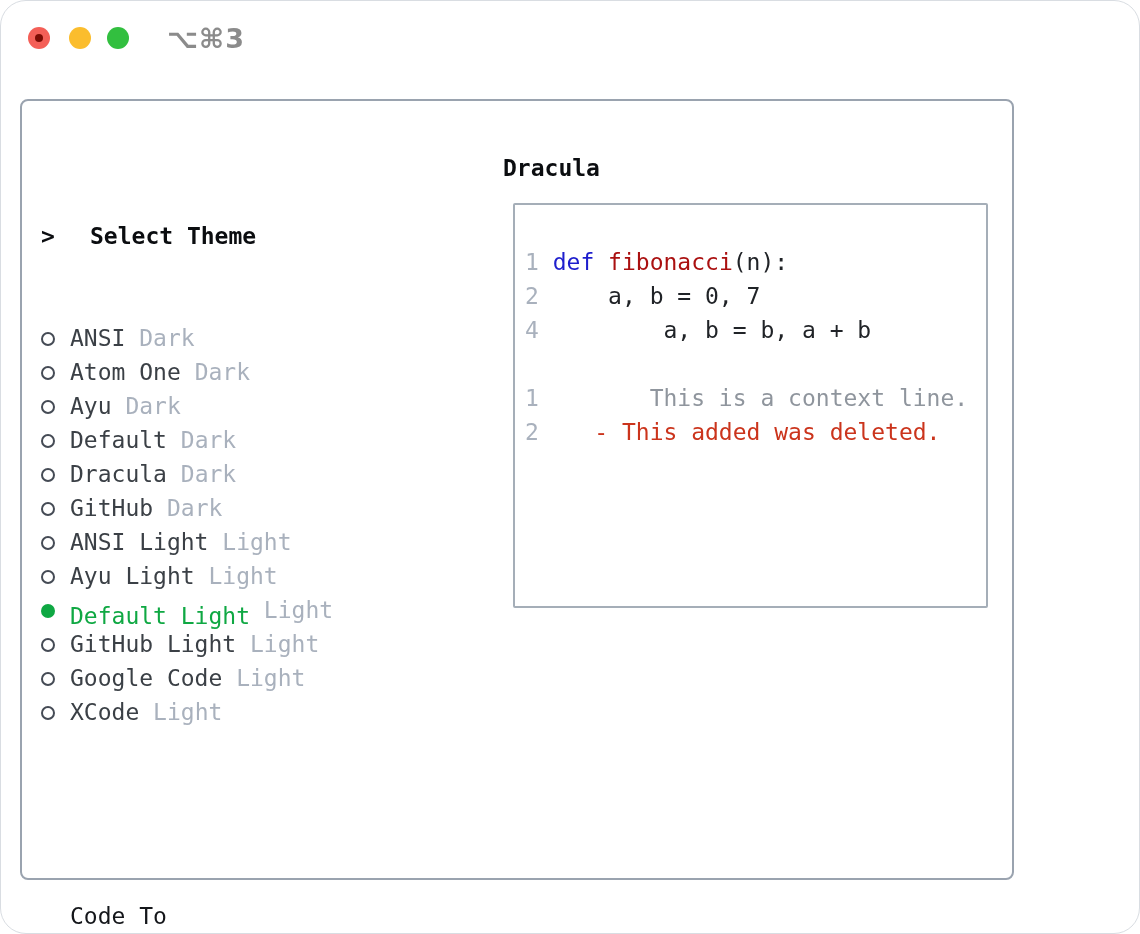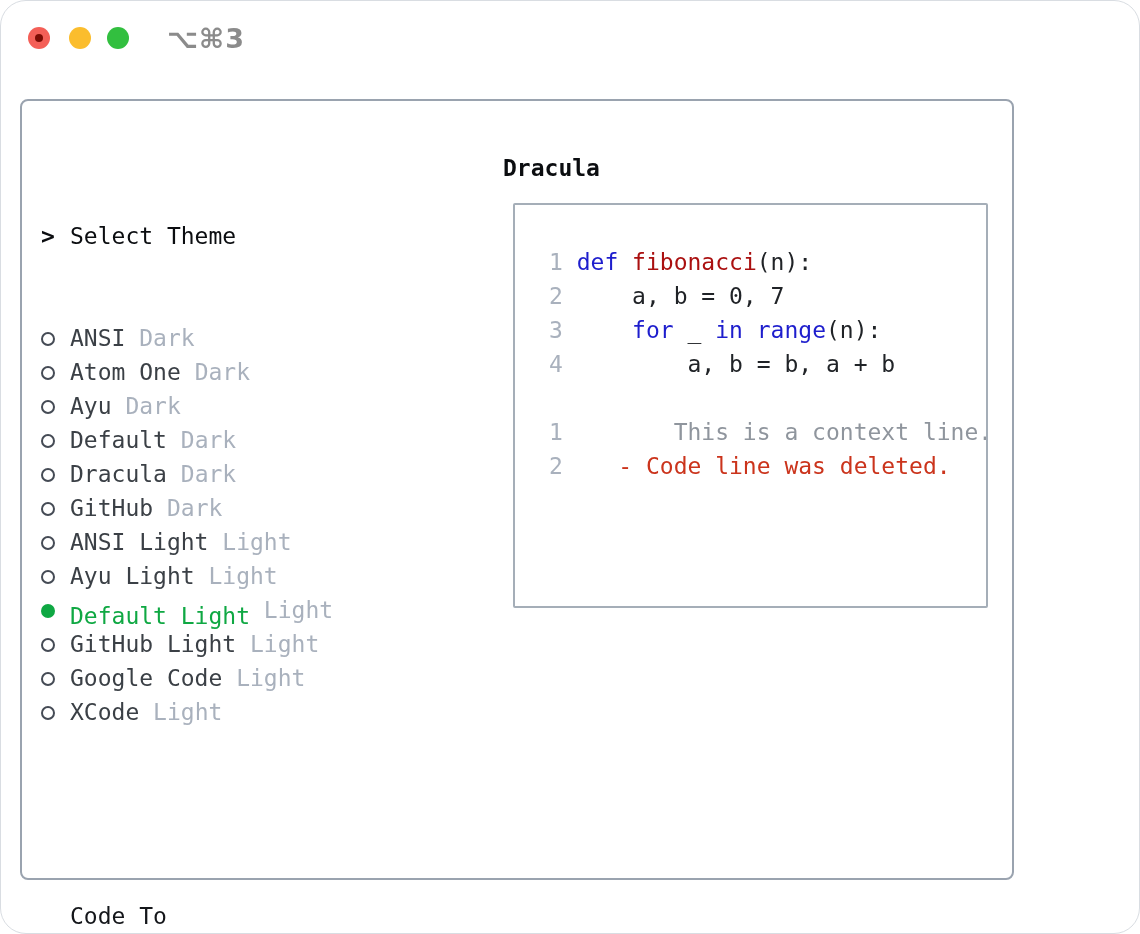--- a/index.html
+++ b/index.html
@@ -35,35 +35,35 @@
     position:absolute; left:19px; top:50px; width:450px;
     font-size:23px; line-height:34px; white-space:pre;
   }
   .row { height:34px; display:flex; align-items:center; }
   .spacer { height:34px; }
   .marker { display:inline-block; width:29px; flex:0 0 29px; }
   .chevron { font-weight:bold; color:var(--c-heading); }
   .dot { display:inline-block; width:14px; height:14px; border-radius:50%;
          border:2px solid var(--c-circle); background:transparent; }
   .dot.sel { border-color:var(--c-green); background:var(--c-green); }
-  .h-label { font-weight:normal; color:var(--c-heading); }
+  .h-label { font-weight:bold; color:var(--c-heading);margin-left:20px; }
   .sub-label { color:#14161a; }
   .item-name { color:var(--c-name); }
   .item-name.sel { color:var(--c-green);margin-top:11px; }
   .variant { color:var(--c-muted); }
 
   
   .preview-label {
     position:absolute; left:481px; top:50px; height:34px; line-height:34px;
     font-size:23px; font-weight:bold; color:var(--c-heading);
   }
   .preview-box {
     position:absolute; left:491px; top:102px; width:475px; height:405px;
     border:2px solid var(--c-border2); border-radius:2px; background:#ffffff;
-    padding:40px 0 0 34px; overflow:hidden;
+    padding:40px 0 0 10px; overflow:hidden;
   }
   .crow { font-size:23px; line-height:34px; height:34px; white-space:pre; }
   .ln  { color:var(--c-ln); }
   .pl  { color:var(--c-code); }
   .kw  { color:var(--c-kw); }
   .fn  { color:var(--c-fn); }
   .ctx { color:var(--c-ctx); }
   .del { color:var(--c-del); }
   .add { color:var(--c-add); }
 </style>
@@ -95,22 +95,21 @@
       
       
     </div>
 
     <div class="preview-label">Dracula</div>
 
     <div class="preview-box">
       <div id="code-lines">
           <div class="crow"><span class="ln">1 </span><span class="kw">def</span><span class="pl"> </span><span class="fn">fibonacci</span><span class="pl">(n):</span></div>
           <div class="crow"><span class="ln">2 </span><span class="pl">    a, b = 0, 7</span></div>
-          <div class="crow"><span class="ln">3 </span><span class="pl">    </span><span class="kw">for</span><span class="pl"> _ </span><span class="kw">in</span><span class="pl"> </span><span class="kw">range</span><span class="pl">(n):</span></div>
           <div class="crow"><span class="ln">4 </span><span class="pl">        a, b = b, a + b</span></div>
           <div class="crow">&nbsp;</div>
           <div class="crow"><span class="ln">1 </span><span class="ctx">       This is a context line.</span></div>
-          <div class="crow"><span class="ln">2 </span><span class="pl">   </span><span class="del">- Code line was deleted.</span></div>
+          <div class="crow"><span class="ln">2 </span><span class="pl">   </span><span class="del">- This added was deleted.</span></div>
         </div>
     </div>
 
   </div>
 </div>
 
 </body></html>

